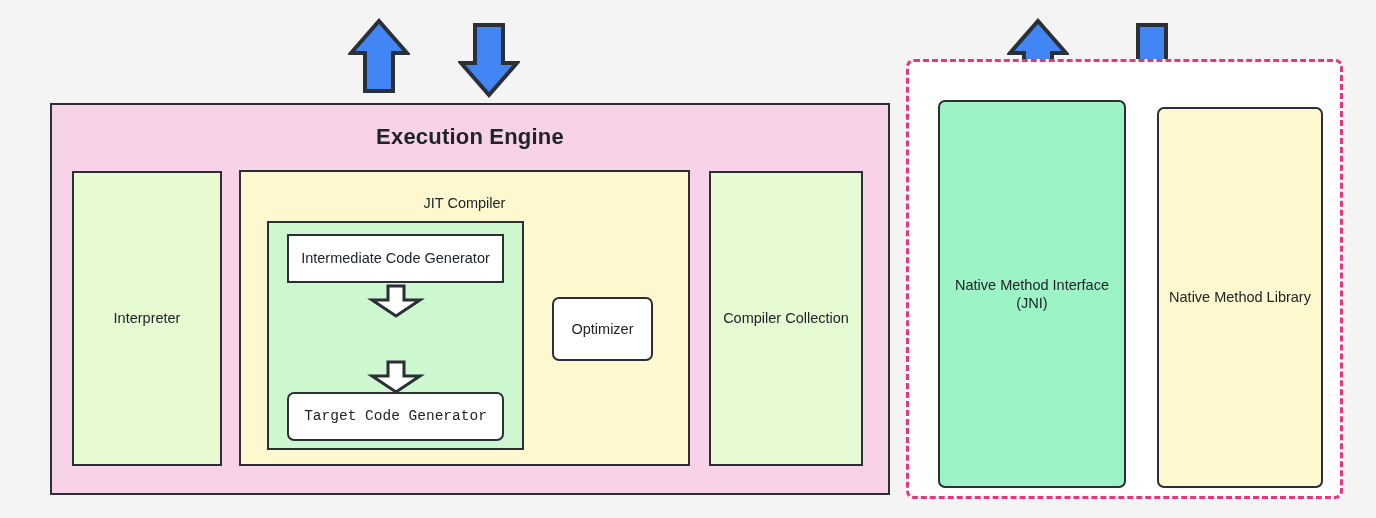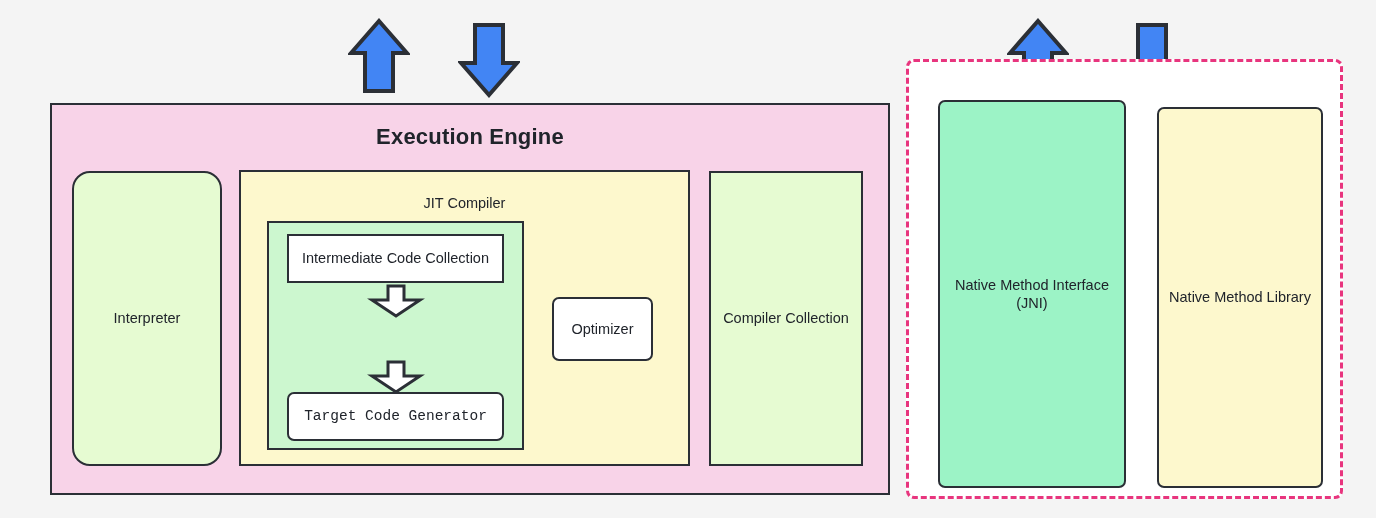--- a/index.html
+++ b/index.html
@@ -56,21 +56,20 @@
   }
 
   
   #interpreter {
     left: 72px;
     top: 171px;
     width: 150px;
     height: 295px;
     background: #e6fbd2;
     font-size: 14.5px;
-    border-radius: 18px;
   }
 
   
   #jit-compiler {
     left: 239px;
     top: 170px;
     width: 451px;
     height: 296px;
     background: #fdf8cd;
     display: block;
@@ -213,21 +212,21 @@
   </div>
 
   <div class="box" id="interpreter">Interpreter</div>
 
   <div class="box" id="jit-compiler">
     <div id="jit-compiler-title">JIT Compiler</div>
   </div>
 
   <div class="box" id="jit-pipeline"></div>
 
-  <div class="box stage" id="stage-intermediate">Intermediate Code Collection</div>
+  <div class="box stage" id="stage-intermediate">Intermediate Code Generator</div>
 
   <div class="block-arrow" id="block-arrow-1">
     <svg viewBox="0 0 60 34" xmlns="http://www.w3.org/2000/svg">
       <polygon points="22,2 38,2 38,16 54,16 30,32 6,16 22,16" fill="#ffffff" stroke="#2b2f36" stroke-width="3" stroke-linejoin="miter"></polygon>
     </svg>
   </div>
 
 
   <div class="block-arrow" id="block-arrow-2">
     <svg viewBox="0 0 60 34" xmlns="http://www.w3.org/2000/svg">

